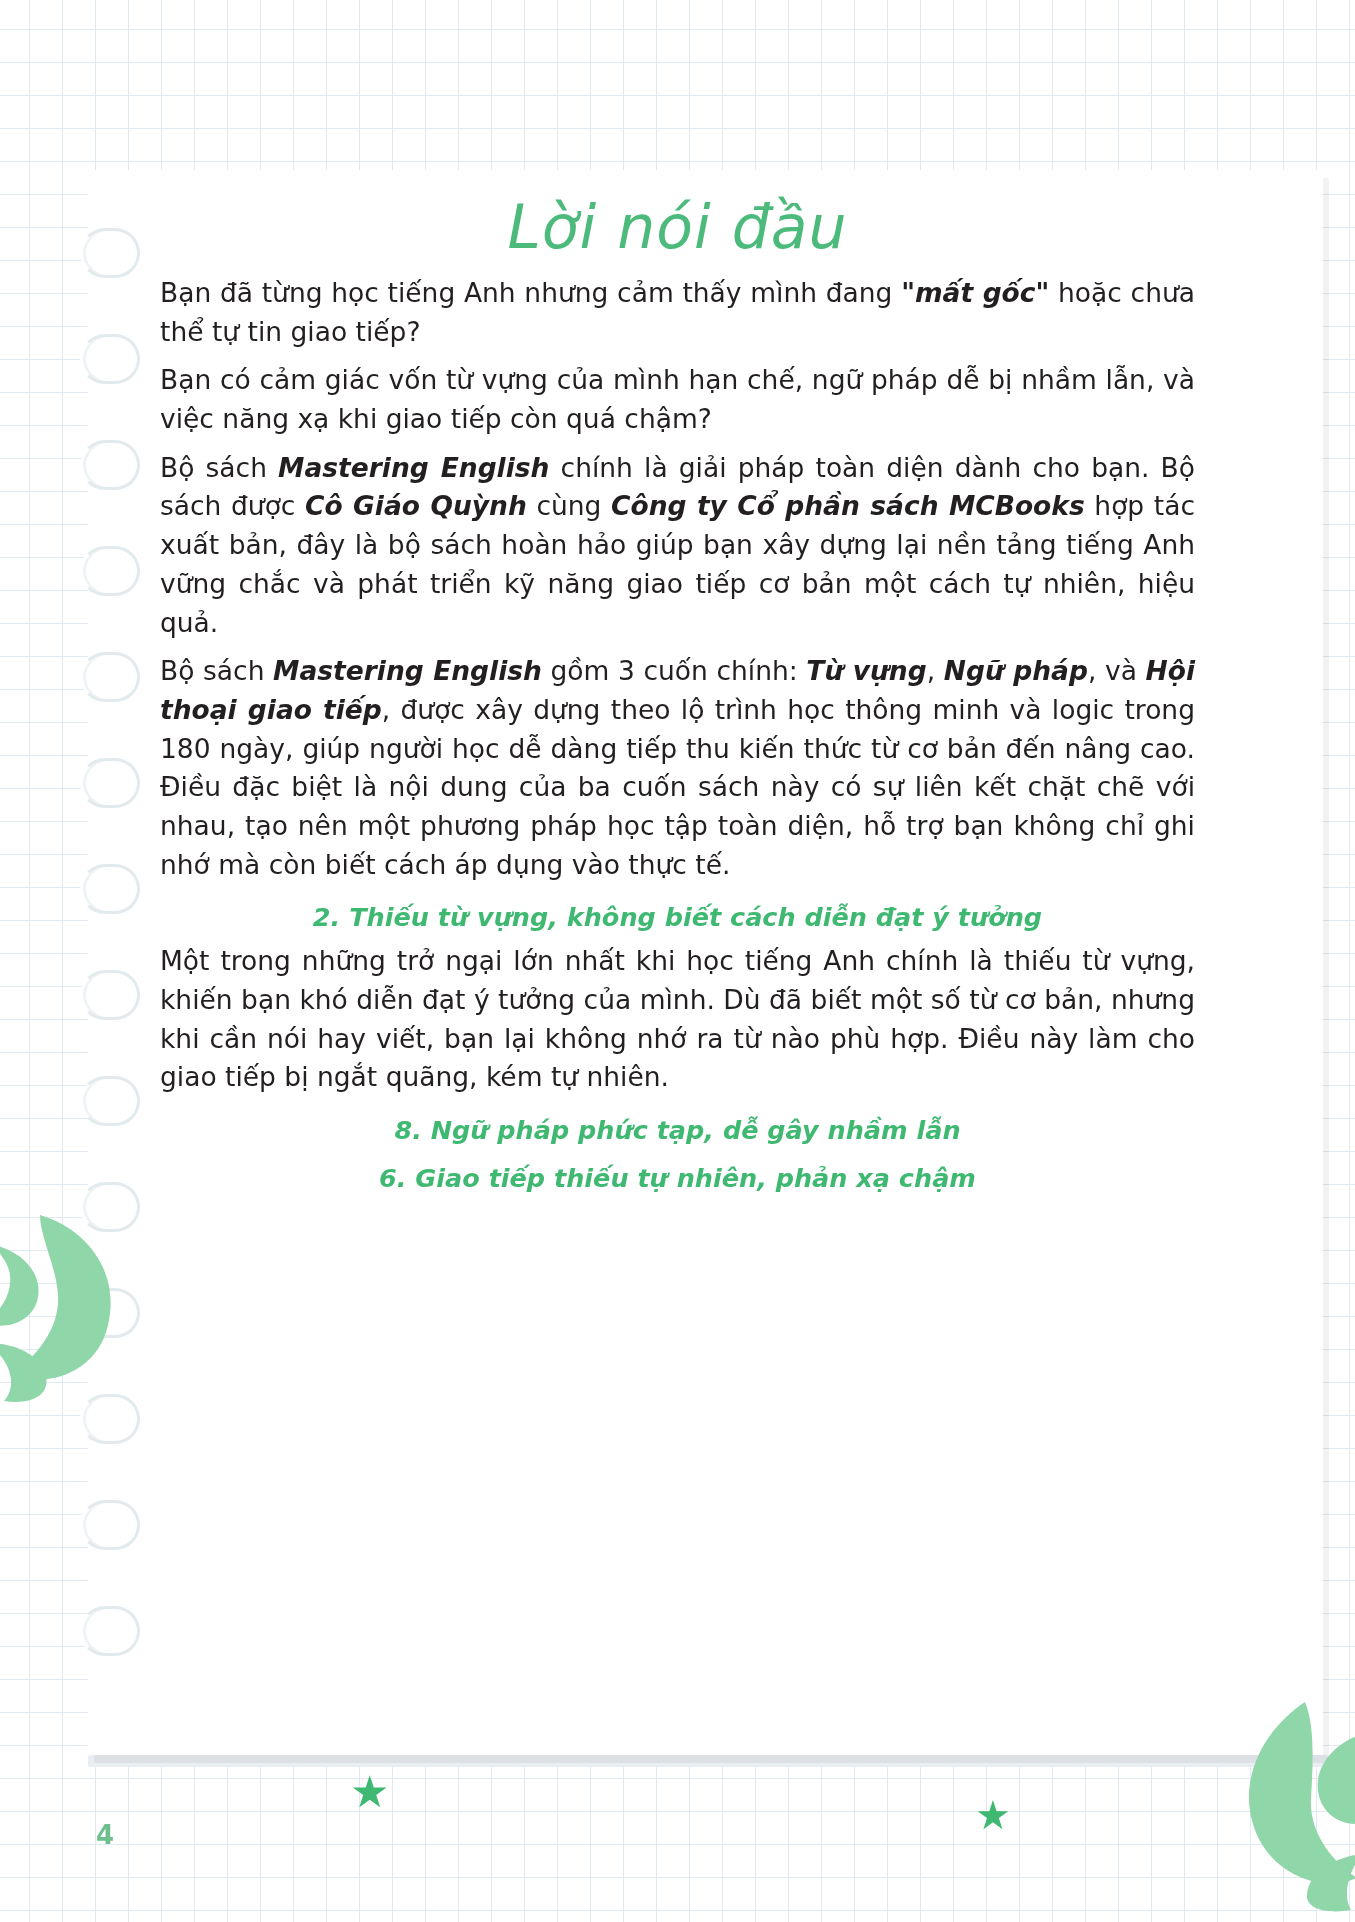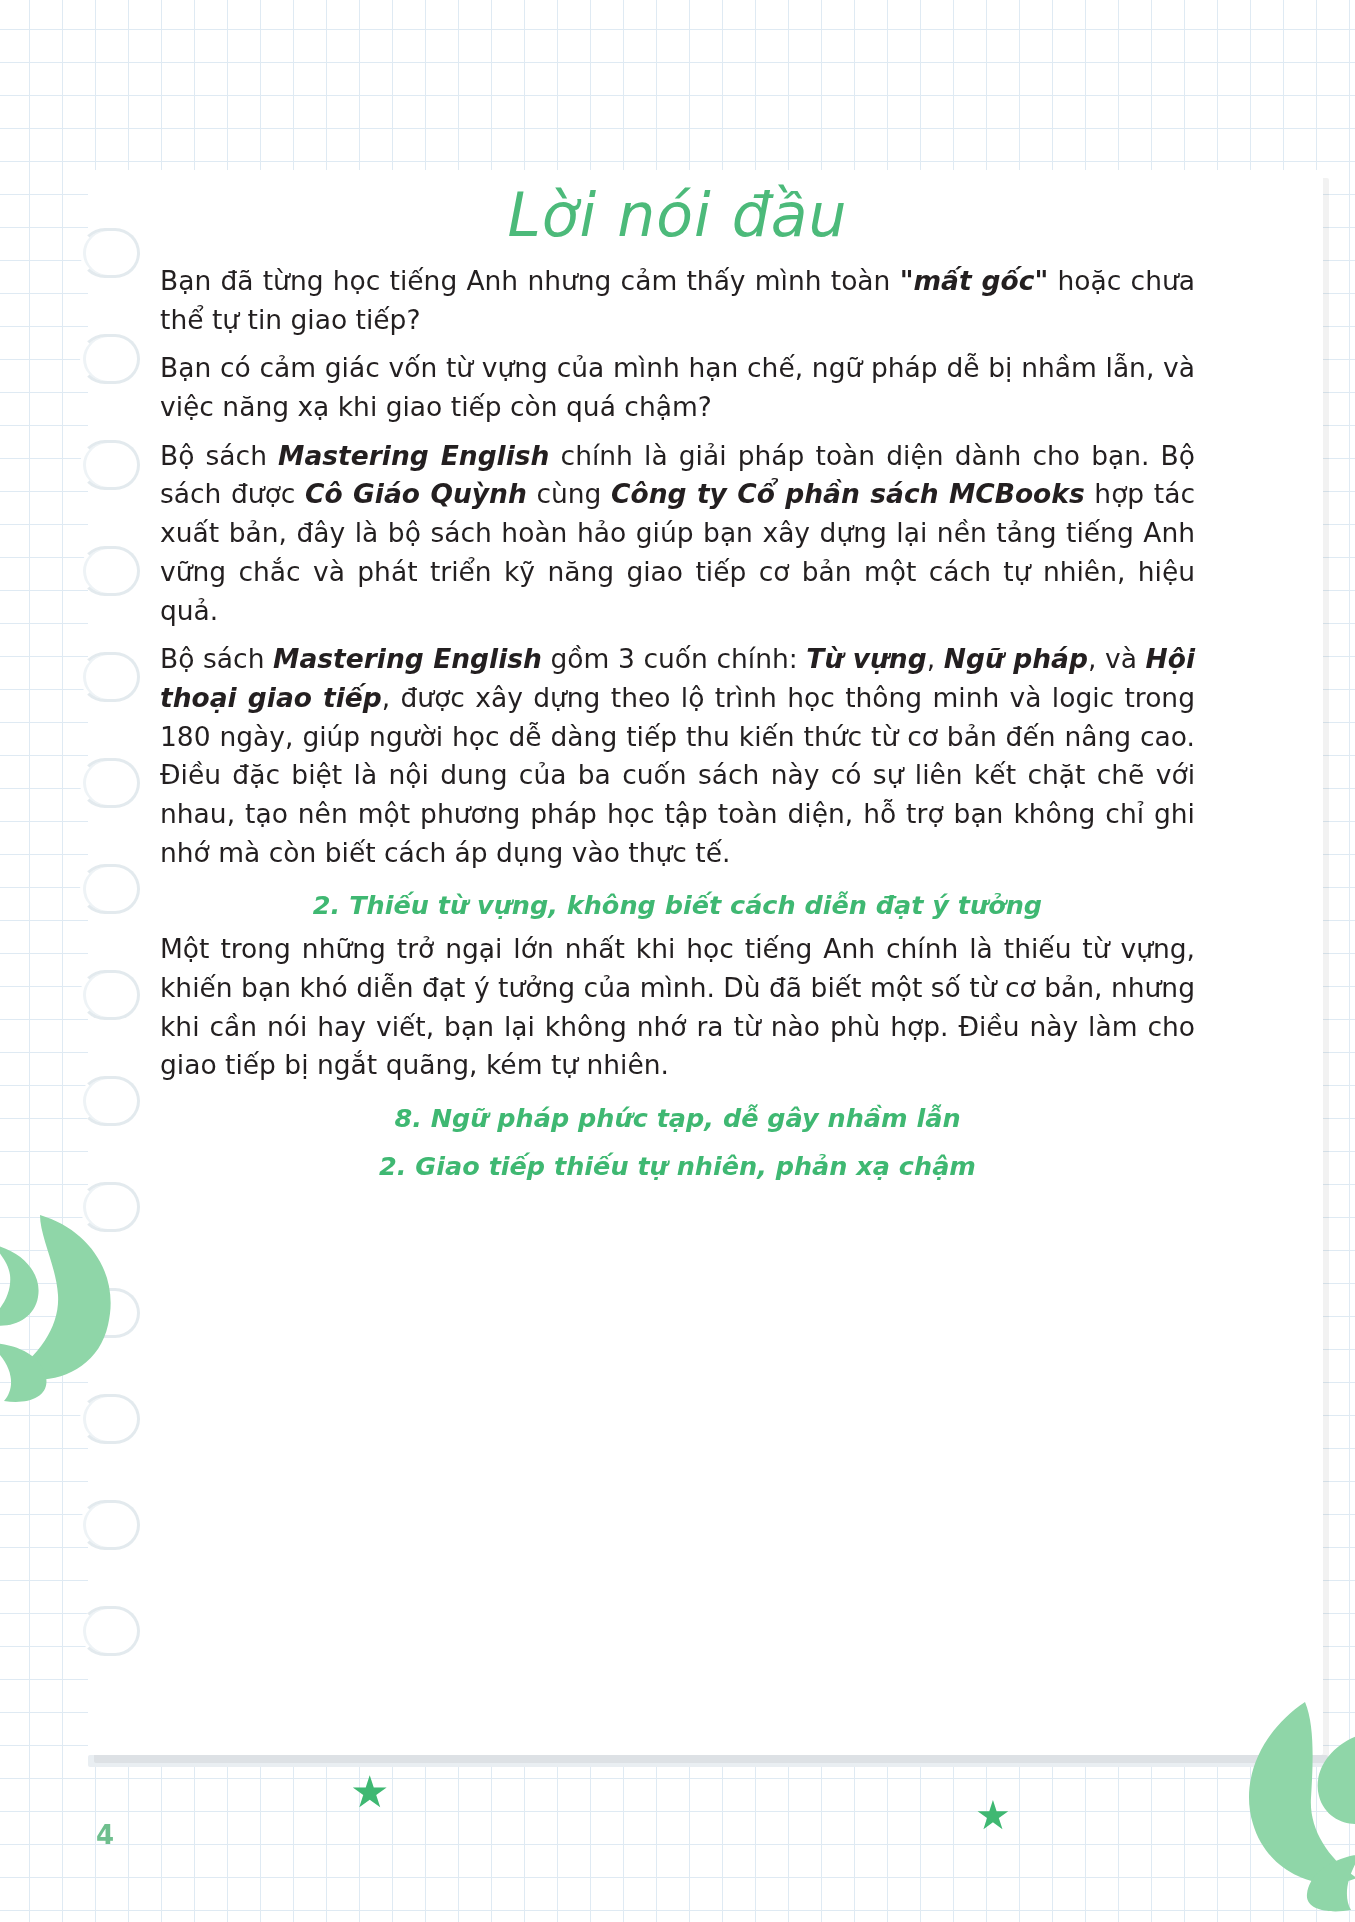--- a/index.html
+++ b/index.html
@@ -83,21 +83,21 @@
     bottom: 10px;
     width: 230px;
     height: 230px;
     pointer-events: none;
   }
 
   
   .content {
     position: absolute;
     left: 160px;
-    top: 180px;
+    top: 192px;
     width: 1035px;
   }
   .doc-title {
     text-align: center;
     color: #4cba7a;
     font-family: "DejaVu Sans", sans-serif;
     font-size: 60px;
     font-weight: 400;
     letter-spacing: 1px;
     margin: 0 0 12px 0;
@@ -188,21 +188,21 @@
     <path d="M222 54 C192 66 178 92 184 114 C190 138 216 146 230 140 L230 56 Z"></path>
     <path d="M226 172 C196 176 174 192 172 212 C170 228 194 232 216 228 C208 214 212 194 226 172 Z"></path>
   </g>
 </svg>
 
 <div class="content">
 
   <h1 class="doc-title">Lời nói đầu</h1>
 
   <p class="para">
-    <span>Bạn đã từng học tiếng Anh nhưng cảm thấy mình toàn </span><span class="bi">"mất gốc"</span><span> hoặc chưa thể tự tin giao tiếp?</span>
+    <span>Bạn đã từng học tiếng Anh nhưng cảm thấy mình đang </span><span class="bi">"mất gốc"</span><span> hoặc chưa thể tự tin giao tiếp?</span>
   </p>
 
   <p class="para">
     <span>Bạn có cảm giác vốn từ vựng của mình hạn chế, ngữ pháp dễ bị nhầm lẫn, và việc năng xạ khi giao tiếp còn quá chậm?</span>
   </p>
 
   <p class="para">
     <span>Bộ sách </span><span class="bi">Mastering English</span><span> chính là giải pháp toàn diện dành cho bạn. Bộ sách được </span><span class="bi">Cô Giáo Quỳnh</span><span> cùng </span><span class="bi">Công ty Cổ phần sách MCBooks</span><span> hợp tác xuất bản, đây là bộ sách hoàn hảo giúp bạn xây dựng lại nền tảng tiếng Anh vững chắc và phát triển kỹ năng giao tiếp cơ bản một cách tự nhiên, hiệu quả.</span>
   </p>
 
@@ -210,19 +210,19 @@
     <span>Bộ sách </span><span class="bi">Mastering English</span><span> gồm 3 cuốn chính: </span><span class="bi">Từ vựng</span><span>, </span><span class="bi">Ngữ pháp</span><span>, và </span><span class="bi">Hội thoại giao tiếp</span><span>, được xây dựng theo lộ trình học thông minh và logic trong 180 ngày, giúp người học dễ dàng tiếp thu kiến thức từ cơ bản đến nâng cao. Điều đặc biệt là nội dung của ba cuốn sách này có sự liên kết chặt chẽ với nhau, tạo nên một phương pháp học tập toàn diện, hỗ trợ bạn không chỉ ghi nhớ mà còn biết cách áp dụng vào thực tế.</span>
   </p>
 
 
 
   <div class="sub-head">2. Thiếu từ vựng, không biết cách diễn đạt ý tưởng</div>
   <p class="para">Một trong những trở ngại lớn nhất khi học tiếng Anh chính là thiếu từ vựng, khiến bạn khó diễn đạt ý tưởng của mình. Dù đã biết một số từ cơ bản, nhưng khi cần nói hay viết, bạn lại không nhớ ra từ nào phù hợp. Điều này làm cho giao tiếp bị ngắt quãng, kém tự nhiên.</p>
 
   <div class="sub-head">8. Ngữ pháp phức tạp, dễ gây nhầm lẫn</div>
 
-  <div class="sub-head">2. Giao tiếp thiếu tự nhiên, phản xạ chậm</div>
+  <div class="sub-head">6. Giao tiếp thiếu tự nhiên, phản xạ chậm</div>
 
 </div>
 
 <div class="page-number">4</div>
 <div class="star star-1">★</div>
 <div class="star star-2">★</div>
 
 </body></html>

